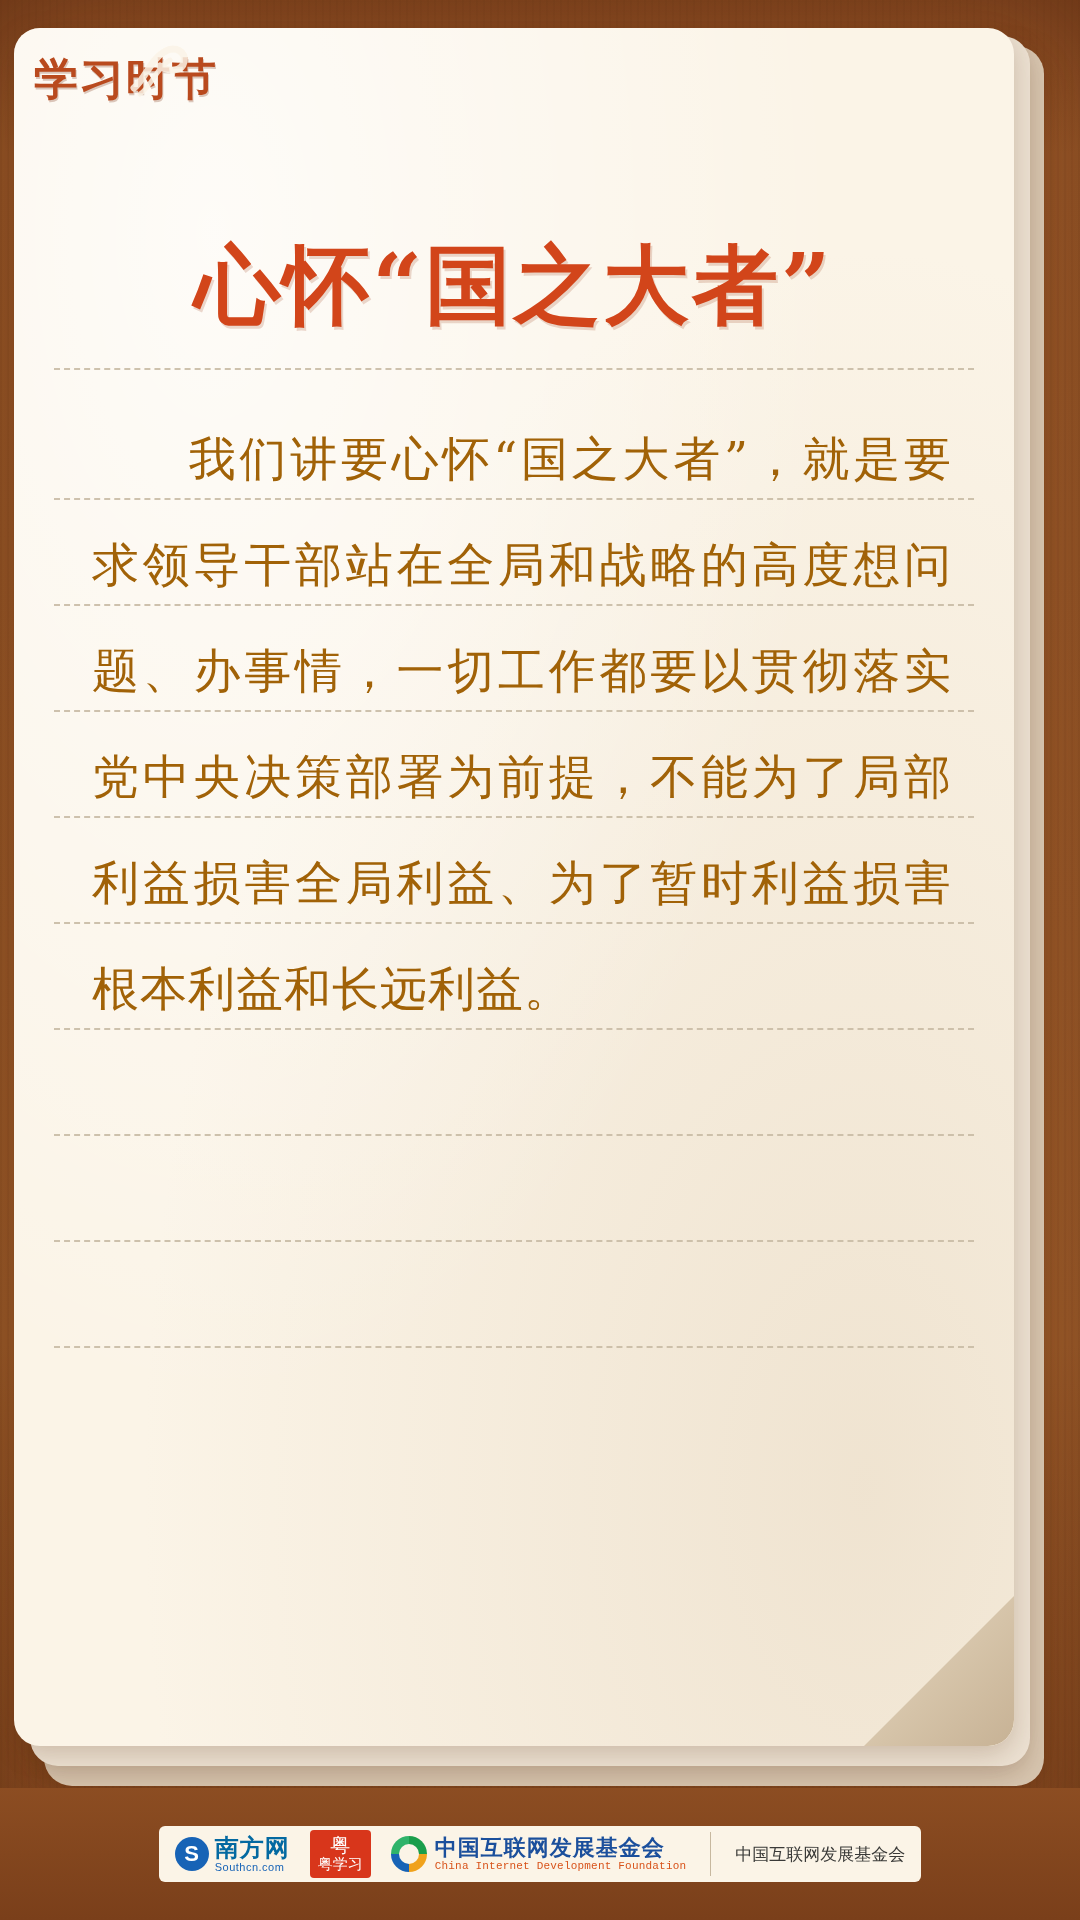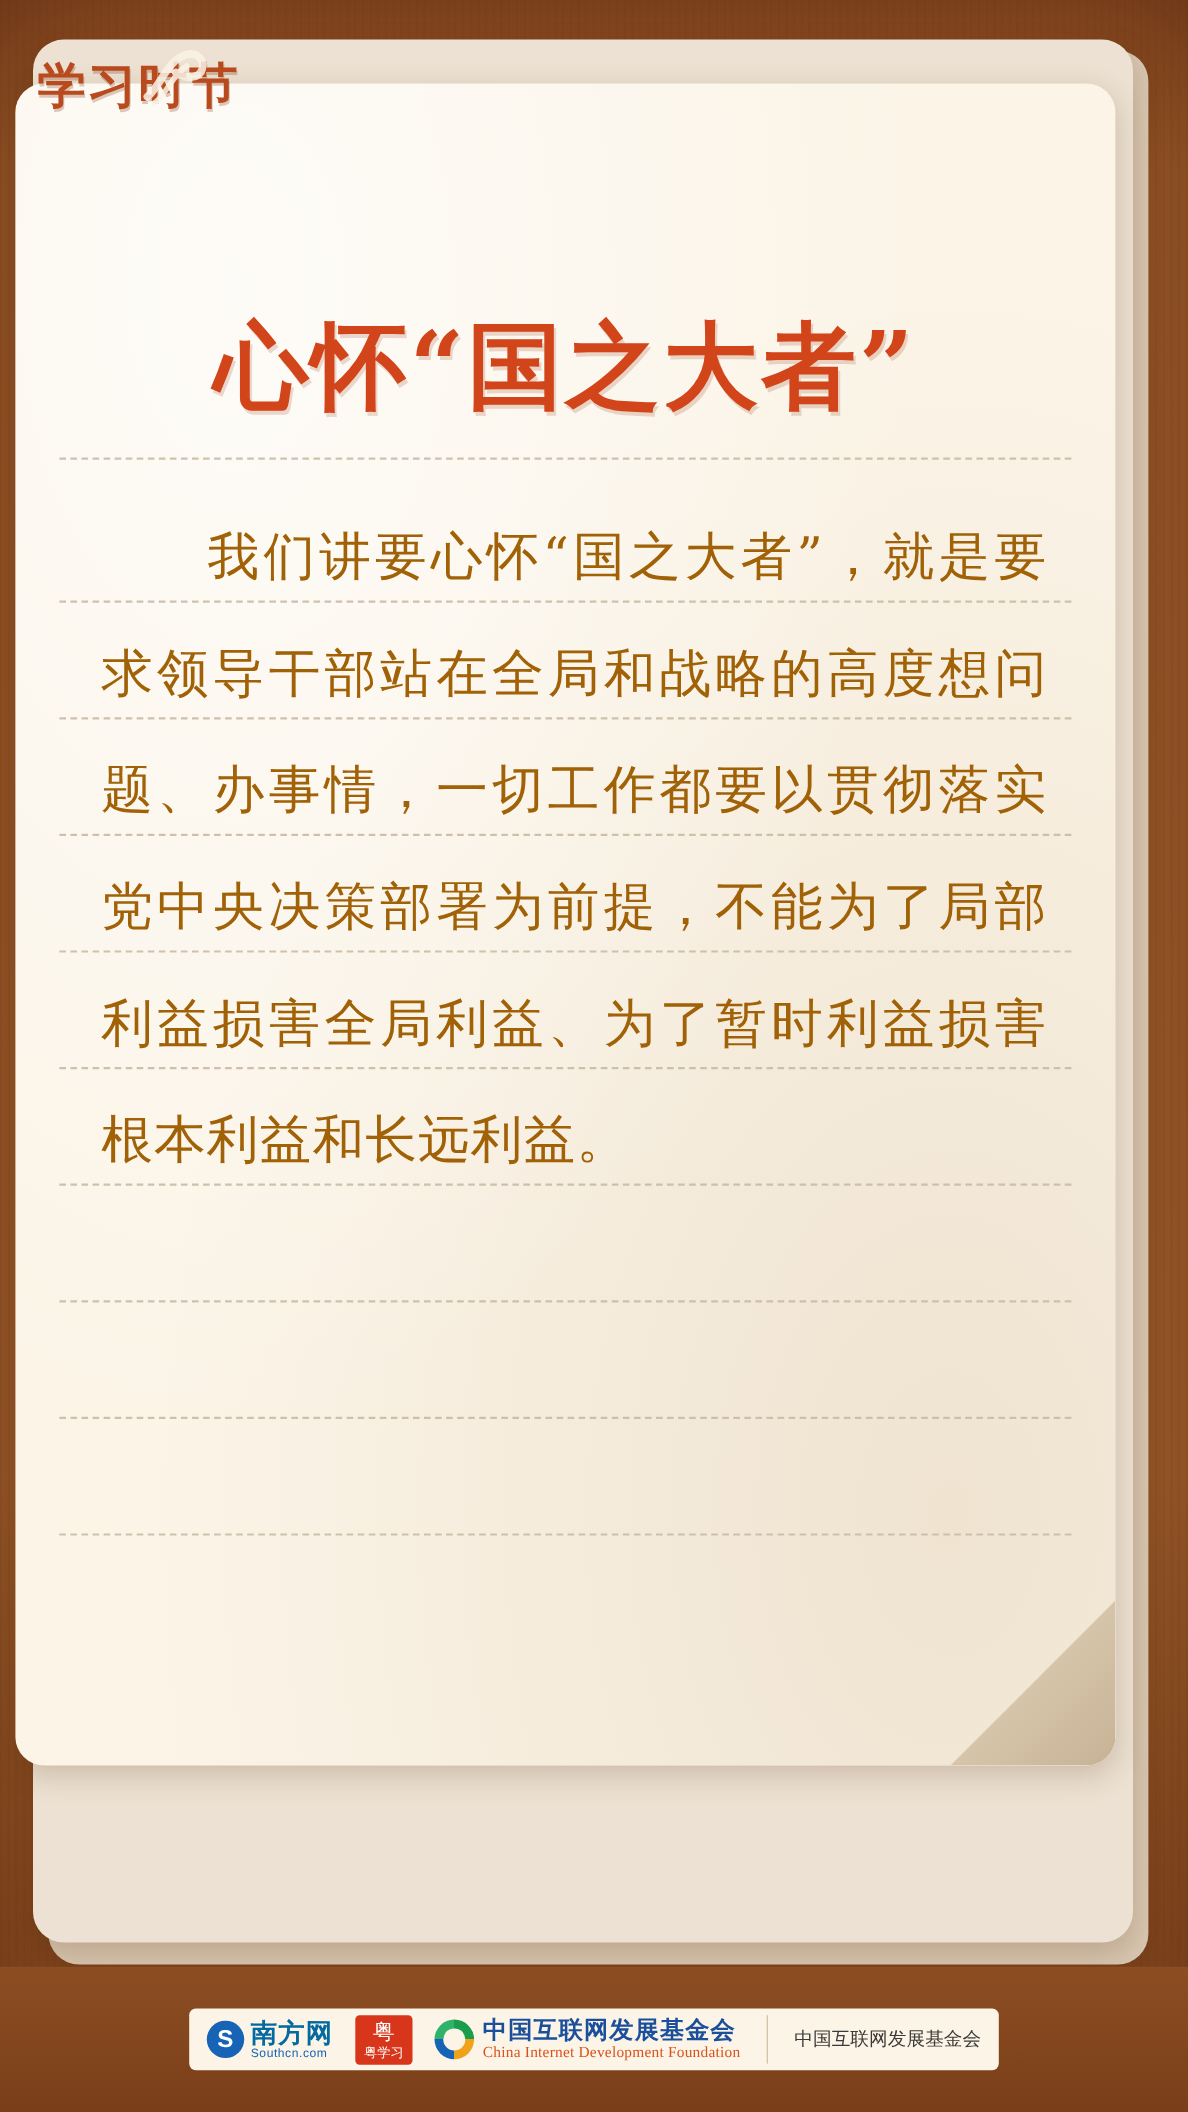--- a/index.html
+++ b/index.html
@@ -66,26 +66,25 @@
     border-radius: 28px;
     box-shadow: 0 10px 26px rgba(80,40,10,0.20);
   }
 
   
   .paper {
     position: absolute;
     left: 14px;
     top: 28px;
     width: 1000px;
-    height: 1529px;
+    height: 1718px;
     background: #fbf4e7;
     border-radius: 26px;
     box-shadow: 0 8px 26px rgba(90,50,20,0.22);
     overflow: hidden;
-    margin-top: 48px;
   }
   .paper-grain {
     position: absolute;
     inset: 0;
     background:
       radial-gradient(ellipse at 20% 12%, rgba(255,255,255,0.7) 0%, rgba(255,255,255,0) 55%),
       radial-gradient(ellipse at 85% 85%, rgba(230,214,190,0.55) 0%, rgba(255,255,255,0) 60%);
     pointer-events: none;
   }
 
@@ -233,42 +232,42 @@
 
   .logo-yue {
     background: #d8361b;
     border-radius: 4px;
     padding: 5px 8px;
     color: #fff;
     text-align: center;
     line-height: 1;
   }
   .logo-yue .g { font-size: 20px; font-family: "DejaVu Serif", serif; }
-  .logo-yue .t { font-size: 12px; font-family: Liberation Sans, sans-serif; margin-top: 3px; }
+  .logo-yue .t { font-size: 15px; font-family: Liberation Mono, monospace; margin-top: 3px; }
 
   .logo-cidf { display: flex; align-items: center; gap: 8px; }
   .logo-cidf .globe {
     width: 36px; height: 36px; border-radius: 50%;
     background: conic-gradient(#1a9e4b 0deg 90deg, #f0a21c 90deg 180deg, #1763b6 180deg 270deg, #2fb36a 270deg 360deg);
     position: relative;
   }
   .logo-cidf .globe::after {
     content: "";
     position: absolute; inset: 8px;
     border-radius: 50%;
     background: #fbf4e7;
   }
   .logo-cidf .cidf-words { line-height: 1; }
   .logo-cidf .cidf-cn {
     font-family: "DejaVu Serif", serif;
     font-size: 22px; font-weight: 700; color: #1b4f9c; letter-spacing: 1px;
   }
   .logo-cidf .cidf-en {
-    font-family: Liberation Serif, serif;
-    font-size: 14px; color: #d8531b; letter-spacing: 0.2px; margin-top: 3px;
+    font-family: Liberation Mono, monospace;
+    font-size: 11px; color: #d8531b; letter-spacing: 0.2px; margin-top: 3px;
   }
 
   .footer-divider {
     width: 1px;
     height: 44px;
     background: #c7b89f;
     margin: 0 4px;
   }
   .footer-note {
     font-family: "DejaVu Serif", serif;

